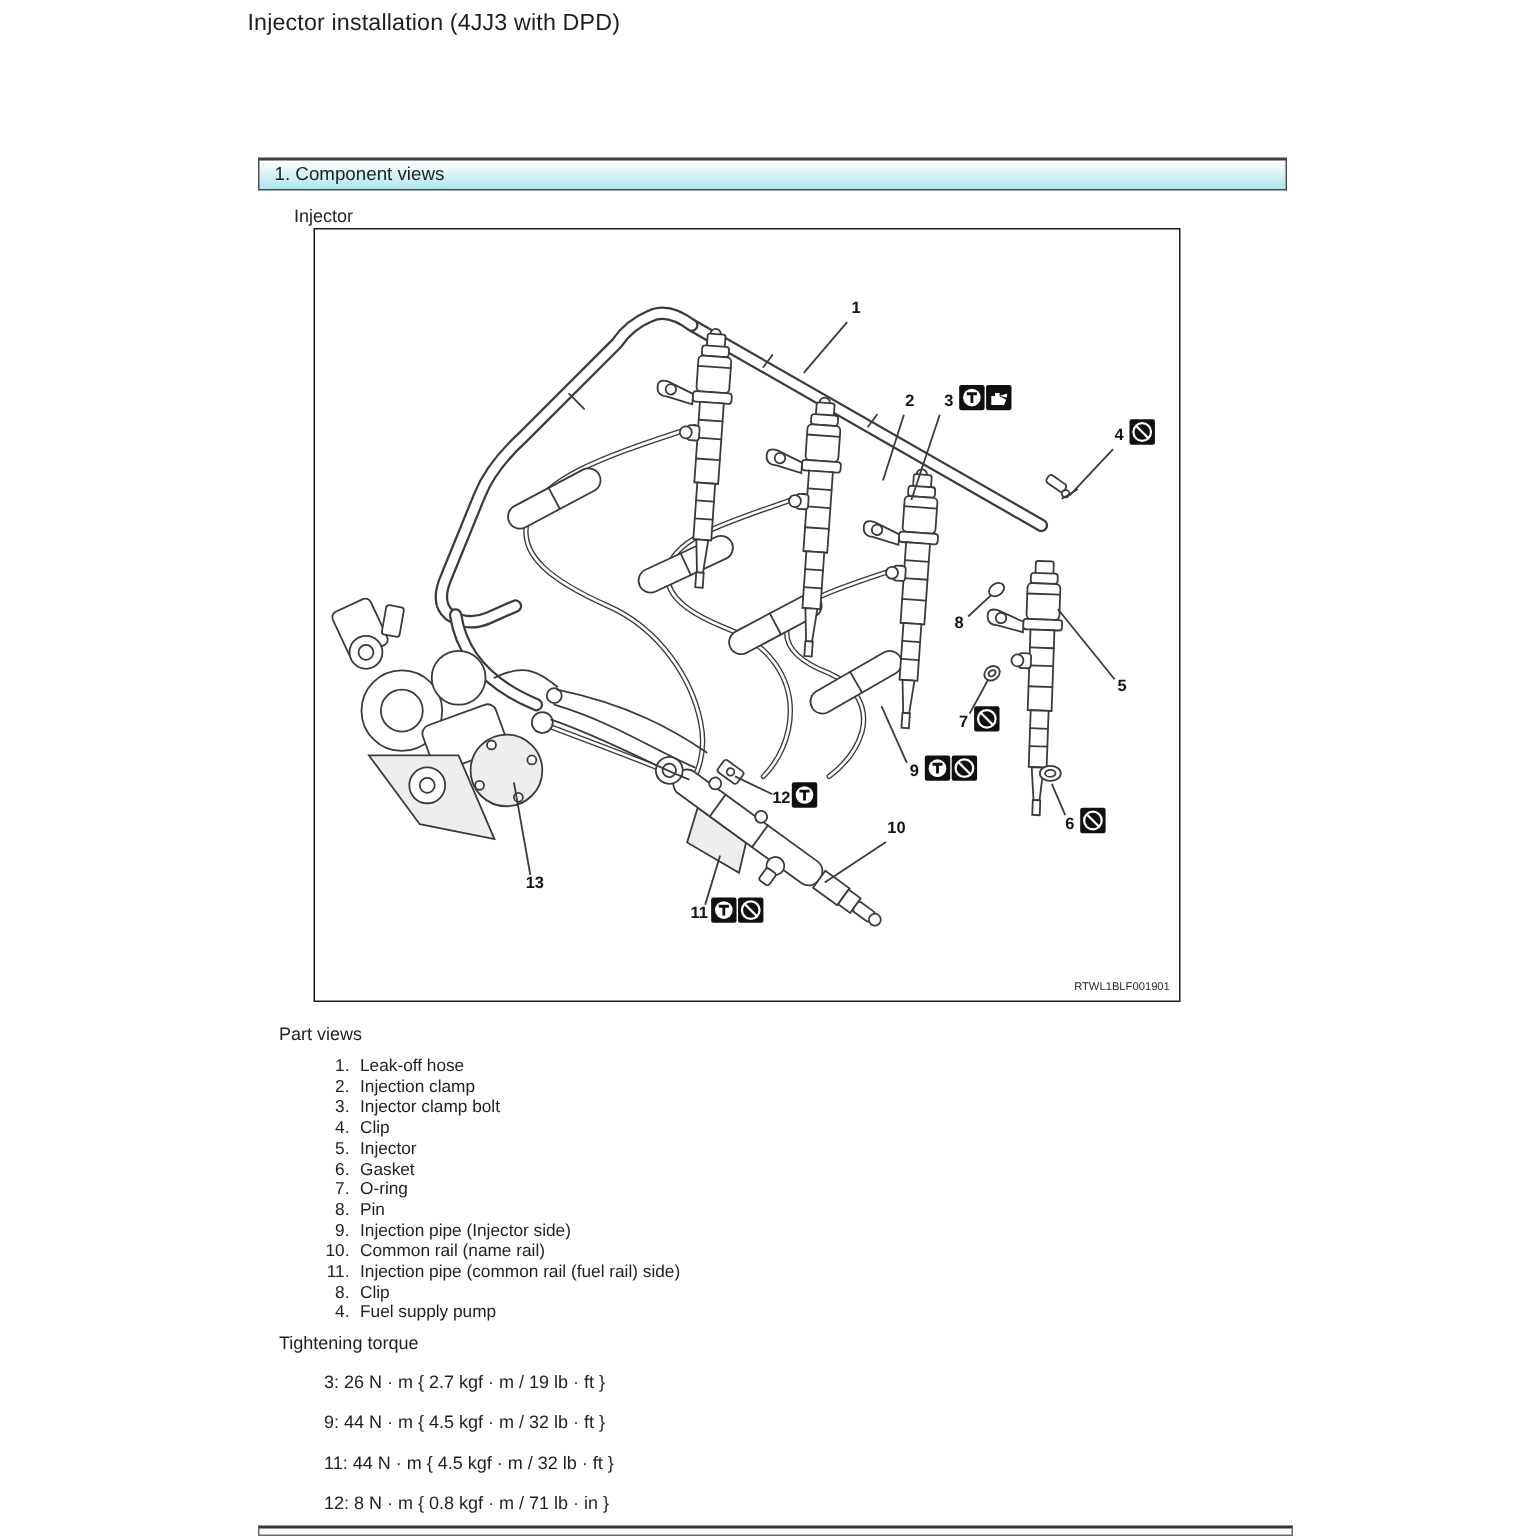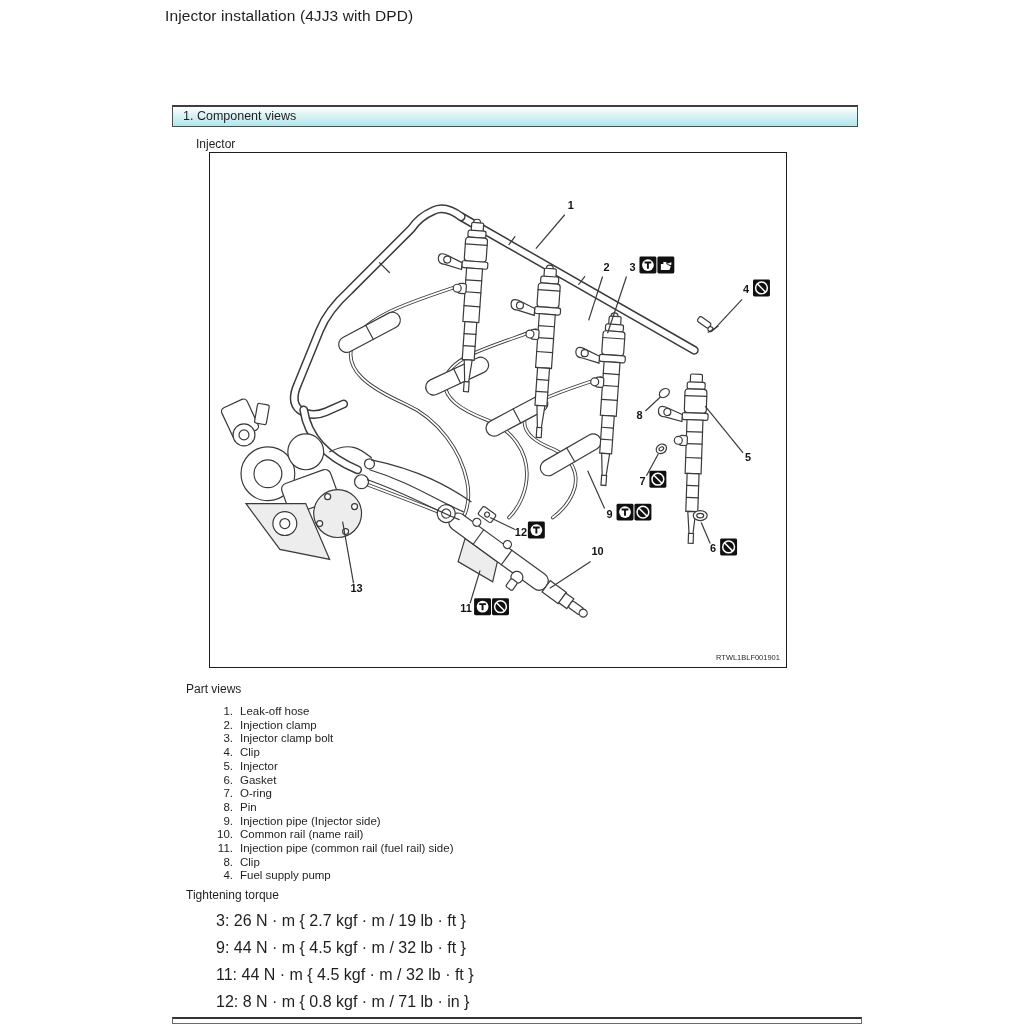--- a/index.html
+++ b/index.html
@@ -18,21 +18,21 @@
   .figure-label{left:196px;top:137px;font-size:12px}
   .figure-frame{left:209px;top:152px;width:578px;height:516px;border:1.6px solid #1d1d1d;background:#fff}
   .figure-frame svg{display:block;width:100%;height:100%}
   .list-heading{font-size:12px}
   #part-heading{left:186px;top:682px}
   #part-list{left:209px;top:705px;font-size:11.5px;line-height:13.7px}
   .part-row{display:flex}
   .part-row .num{width:24px;text-align:right;flex:0 0 24px}
   .part-row .lbl{margin-left:7px}
   #torque-heading{left:186px;top:888px}
-  #torque-list{left:216px;top:910px;font-size:16px}
+  #torque-list{left:216px;top:910px;font-size:12px}
   .torque-row{height:27px;line-height:22px}
   .next-bar{left:172px;top:1017px;width:690px;height:7px;background:#fff;
     border:1px solid #6a6a6a;border-top:2.5px solid #353535}
   
   .ln{fill:none;stroke:var(--line);stroke-width:1.2;stroke-linecap:round;stroke-linejoin:round}
   .fw{fill:#fff;stroke:var(--line);stroke-width:1.2}
   .fl{fill:#ededed;stroke:var(--line);stroke-width:1.2}
   .tube{fill:none;stroke:var(--line);stroke-width:9;stroke-linecap:round;stroke-linejoin:round}
   .tubein{fill:none;stroke:#fff;stroke-width:6;stroke-linecap:round;stroke-linejoin:round}
   .pipe{fill:none;stroke:var(--line);stroke-width:3.6;stroke-linecap:round}

